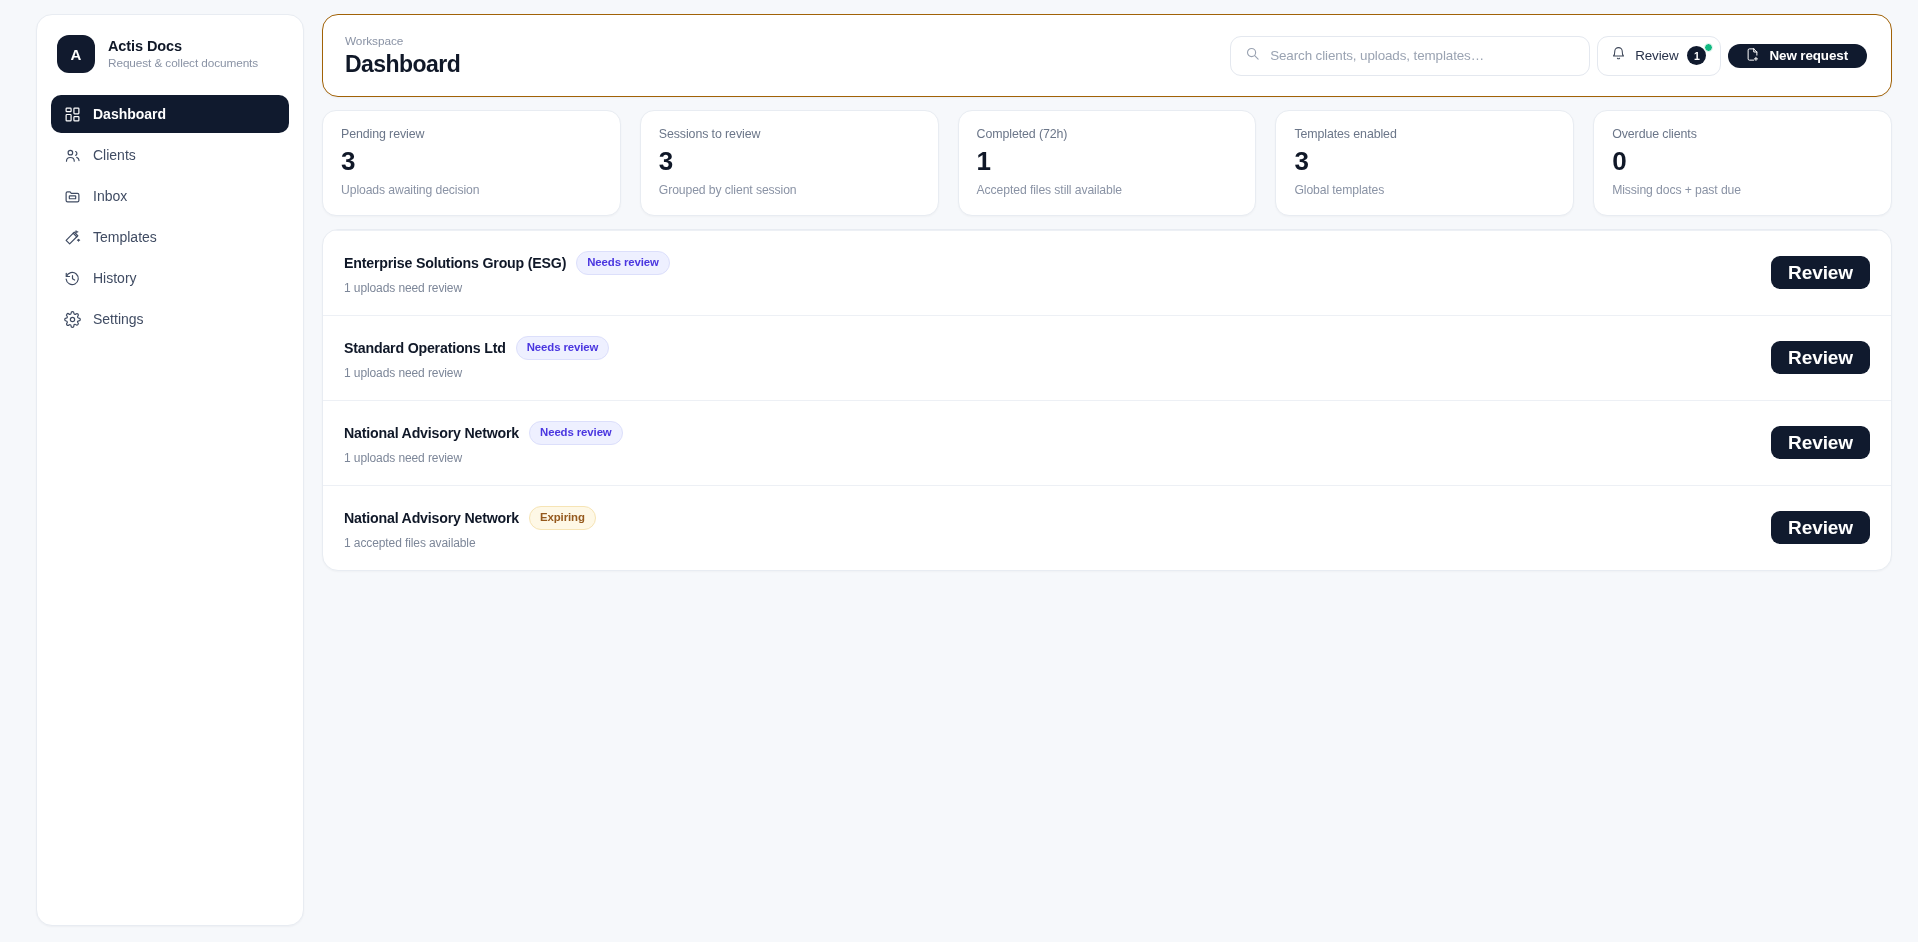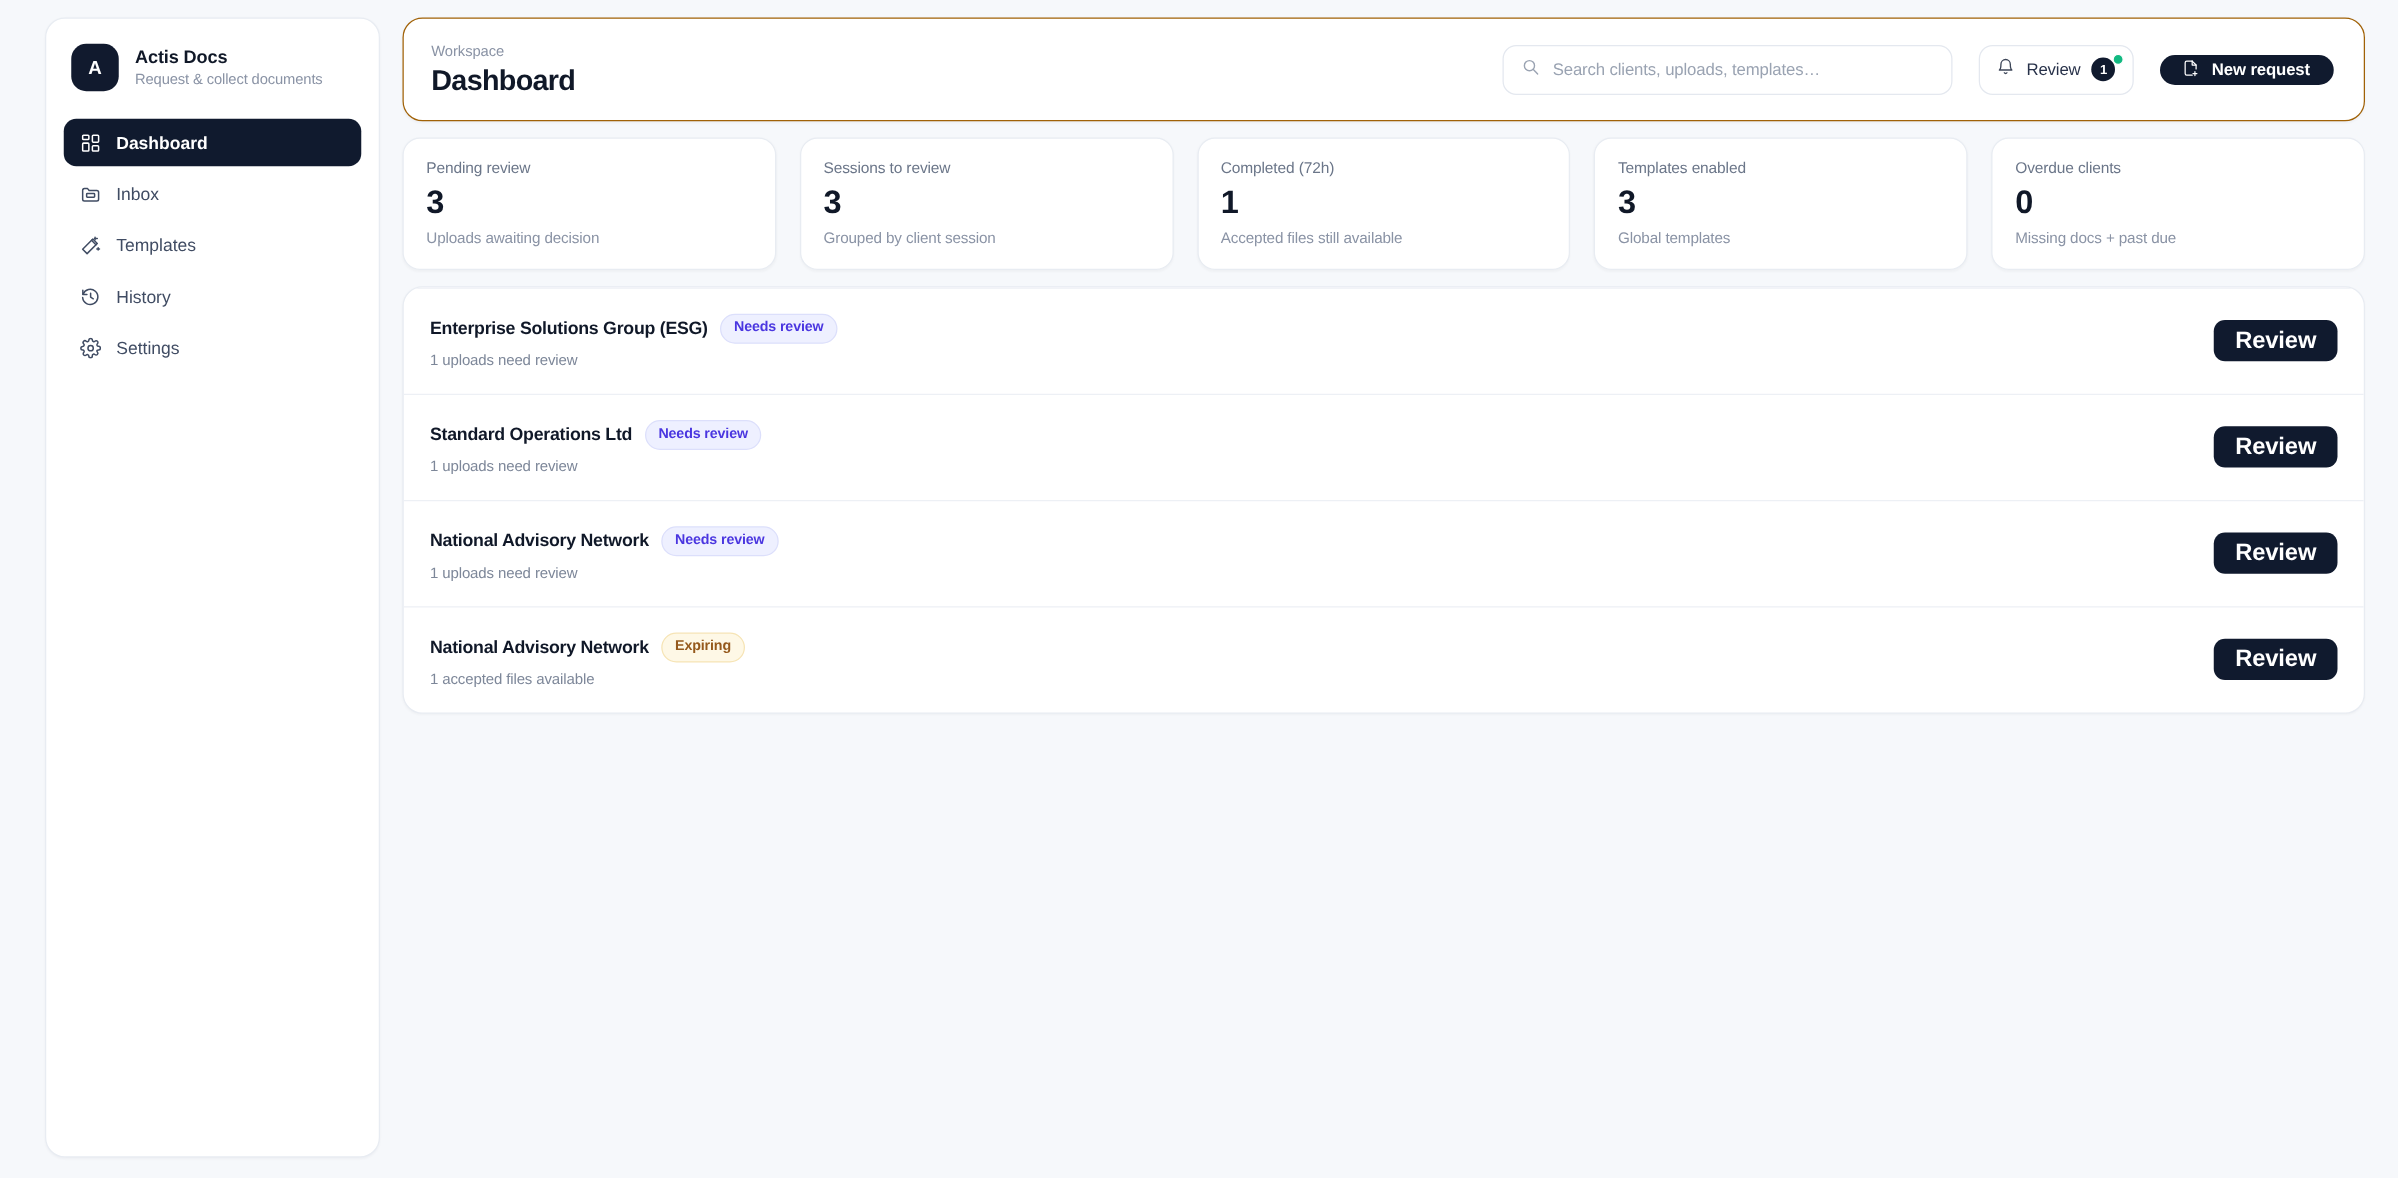--- a/index.html
+++ b/index.html
@@ -67,21 +67,21 @@
     border-radius: 16px;
     height: 83px;
     display: flex; align-items: center;
     padding: 0 24px 0 22px;
     box-shadow: 0 1px 2px rgba(16,24,40,0.04);
   }
   .title-block { display: flex; flex-direction: column; gap: 3px; }
   .eyebrow { font-size: 11.8px; color: #8a93a5; letter-spacing: -0.05px; }
   .page-title { font-size: 23px; font-weight: bold; color: #101828; letter-spacing: -0.55px; }
   .top-spacer { flex: 1 1 auto; }
-  .top-actions { display: flex; align-items: center; gap: 21px; }
+  .top-actions { display: flex; align-items: center; gap: 7px; }
 
   .search {
     width: 360px; height: 40px;
     border: 1px solid #e4e8ef;
     border-radius: 11px;
     display: flex; align-items: center; gap: 10px;
     padding: 0 14px;
     background: #fff;
   }
   .search svg { width: 15px; height: 15px; stroke: #9aa3b2; fill: none; stroke-width: 1.8; stroke-linecap: round; }
@@ -201,20 +201,31 @@
           <svg viewBox="0 0 24 24">
               <rect x="3" y="3" width="7" height="5" rx="1"></rect>
               <rect x="14" y="3" width="7" height="8" rx="1"></rect>
               <rect x="3" y="12" width="7" height="9" rx="1"></rect>
               <rect x="14" y="15" width="7" height="6" rx="1"></rect>
             </svg>
         </span>
         <span>Dashboard</span>
       </div>
 
+      <div class="nav-item">
+        <span class="ico">
+          <svg viewBox="0 0 24 24">
+              <circle cx="9" cy="8" r="3.2"></circle>
+              <path d="M3.5 20c0-3.2 2.5-5.2 5.5-5.2s5.5 2 5.5 5.2"></path>
+              <path d="M16.5 6.4a3 3 0 0 1 0 5.4"></path>
+              <path d="M18 14.6c2 .7 3.2 2.4 3.2 4.6"></path>
+            </svg>
+        </span>
+        <span>Clients</span>
+      </div>
 
       <div class="nav-item">
         <span class="ico">
           <svg viewBox="0 0 24 24">
               <path d="M3 7.5a2 2 0 0 1 2-2h3.6l1.7 2H19a2 2 0 0 1 2 2v8a2 2 0 0 1-2 2H5a2 2 0 0 1-2-2z"></path>
               <rect x="7.5" y="11" width="9" height="4.2" rx="0.8"></rect>
             </svg>
         </span>
         <span>Inbox</span>
       </div>

